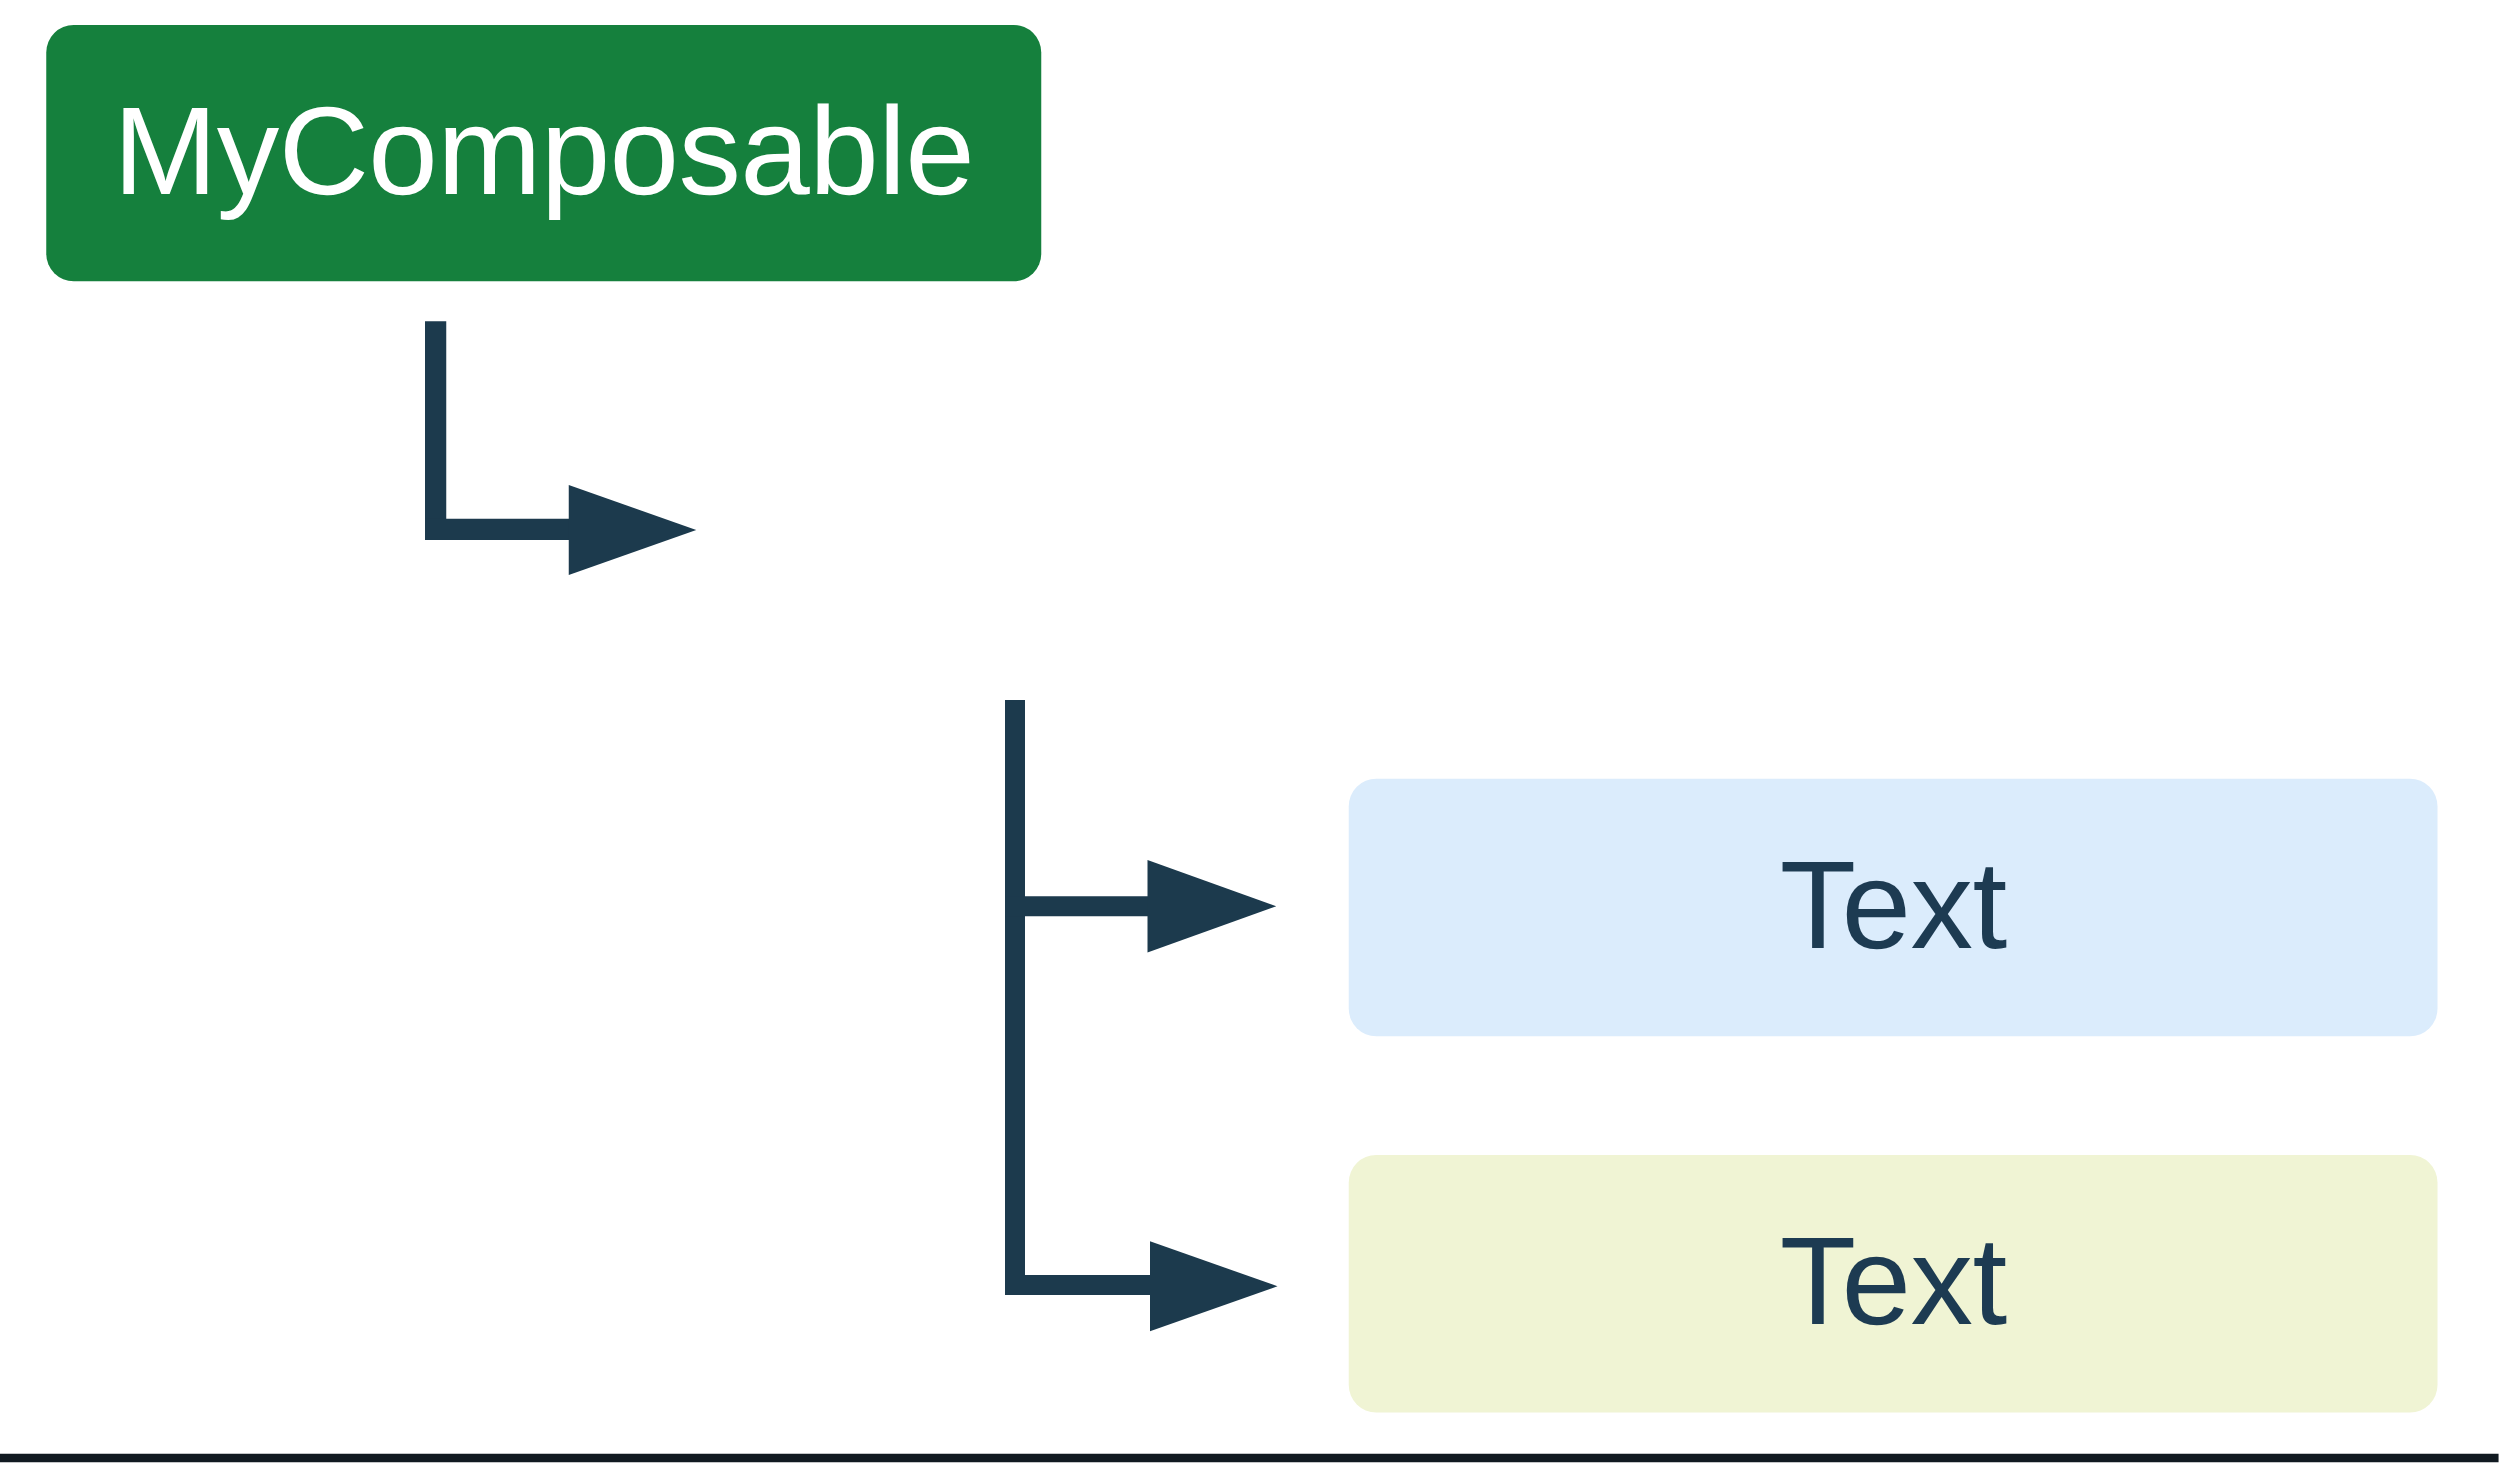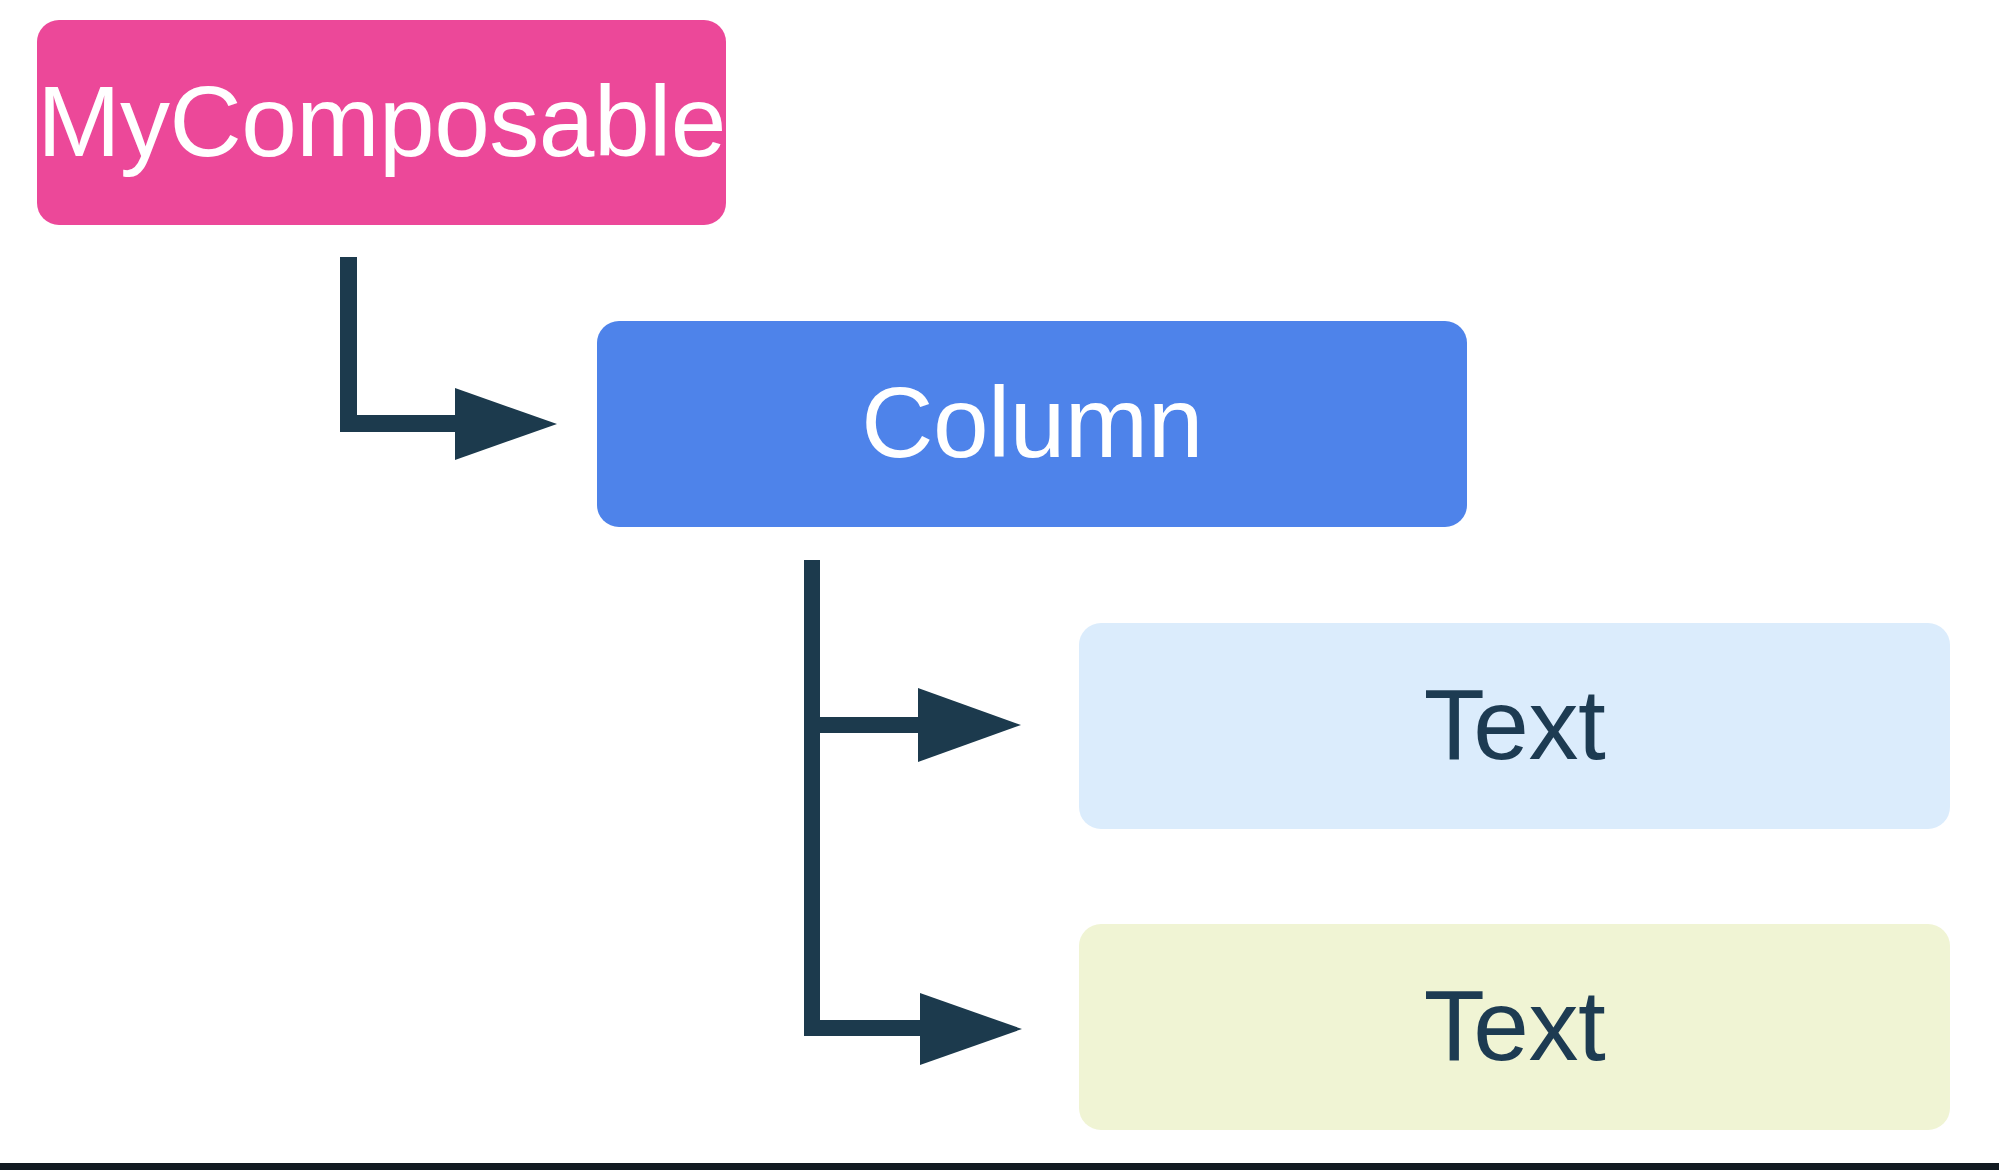--- a/index.html
+++ b/index.html
@@ -50,27 +50,24 @@
     top: 1163px;
     width: 1999px;
     height: 7px;
   }
 </style>
 </head>
 <body>
 
 <div class="canvas">
 
-  <div class="node" style="left: 37px; top: 20px; width: 689px; height: 205px; background-color: #ec4899;">
+  <div class="node" style="left: 37px; top: 20px; width: 796px; height: 205px; background-color: #15803d;">
     <span class="node-label" style="color: rgb(255, 255, 255);">MyComposable</span>
   </div>
 
-  <div class="node" style="left: 597px; top: 321px; width: 870px; height: 206px; background-color: rgb(78, 131, 234);">
-    <span class="node-label" style="color: rgb(255, 255, 255);">Column</span>
-  </div>
 
   <div class="node" style="left: 1079px; top: 623px; width: 871px; height: 206px; background-color: rgb(219, 236, 252);">
     <span class="node-label" style="color: rgb(29, 59, 82);">Text</span>
   </div>
 
   <div class="node" style="left: 1079px; top: 924px; width: 871px; height: 206px; background-color: rgb(240, 244, 212);">
     <span class="node-label" style="color: rgb(29, 59, 82);">Text</span>
   </div>
 
   <div>

